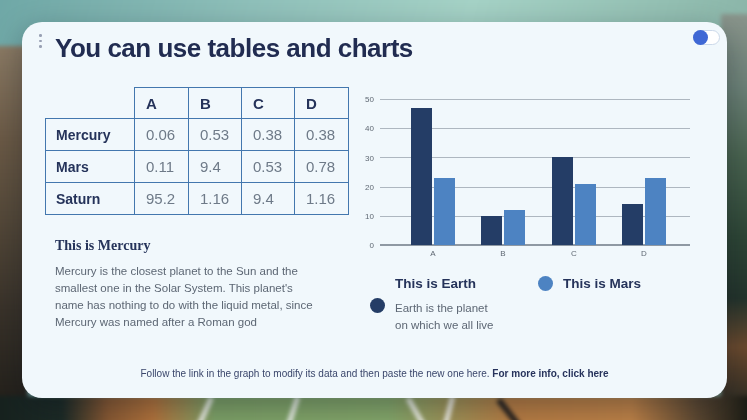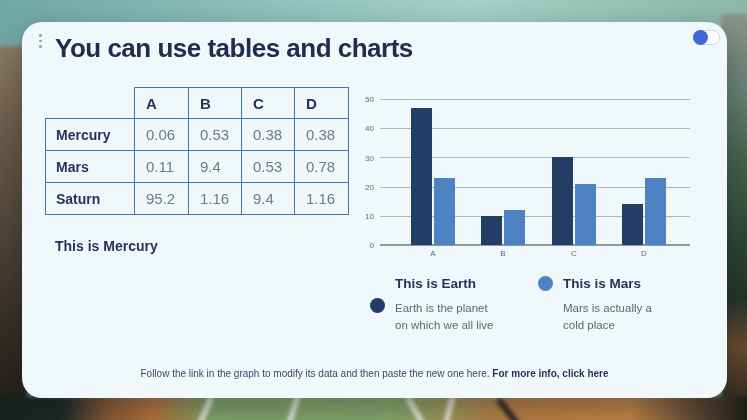--- a/index.html
+++ b/index.html
@@ -49,21 +49,21 @@
   .chart{position:absolute;left:336px;top:69px;width:352px;height:182px;cursor:pointer;}
   .plot{position:absolute;left:22px;top:8px;width:310px;height:146px;}
   .gridline{position:absolute;left:0;right:0;height:1px;background:#aeb7c0;}
   .gridline.baseline{background:#8f99a3;height:2px;}
   .ytick{position:absolute;left:0;width:16px;text-align:right;font-size:8px;color:#5f6873;}
   .bar{position:absolute;bottom:0;width:21px;}
   .xlabel{position:absolute;transform:translateX(-50%);font-size:8px;color:#5f6873;}
 
   
   .note{position:absolute;left:33px;top:216px;width:312px;}
-  .note-heading{font-size:14px;font-weight:bold;color:#25335a;}
+  .note-heading{font-size:14px;font-weight:bold;color:#25335a;font-family:Liberation Serif, serif;}
   .note-body{margin-top:9px;font-size:11.5px;line-height:1.48;color:#5d6774;white-space:pre-line;}
   .legend-item{position:absolute;display:flex;gap:10px;}
   .legend-earth{left:348px;top:254px;width:175px;align-items:center;}
   .legend-mars{left:516px;top:254px;width:170px;}
   .legend-dot{width:15px;height:15px;border-radius:50%;flex:none;margin-top:0;}
   .legend-heading{font-size:13.5px;font-weight:bold;color:#25335a;}
   .legend-body{margin-top:9px;font-size:11.5px;line-height:1.5;color:#5d6774;white-space:pre-line;}
   .slide-footer{position:absolute;left:0;right:0;top:346px;text-align:center;
     font-size:10px;color:#3a466b;}
   .footer-link{font-weight:bold;color:#27335c;cursor:pointer;}
@@ -168,37 +168,39 @@
   <div class="ytick" style="top: 150px;">0</div>
       <div class="ytick" style="top: 120.8px;">10</div>
       <div class="ytick" style="top: 91.6px;">20</div>
       <div class="ytick" style="top: 63px;">30</div>
       <div class="ytick" style="top: 33.2px;">40</div>
       <div class="ytick" style="top: 4px;">50</div>
     </div>
 
   <div class="note">
     <div class="note-heading">This is Mercury</div>
+    <div class="note-body">Mercury is the closest planet to the Sun and the
+smallest one in the Solar System. This planet's
+name has nothing to do with the liquid metal, since
+Mercury was named after a Roman god</div>
   </div>
 
   <div class="legend-item legend-earth">
     <div class="legend-dot" style="background: rgb(36, 61, 102);"></div>
     <div>
       <div class="legend-heading">This is Earth</div>
       <div class="legend-body">Earth is the planet
 on which we all live</div>
     </div>
   </div>
 
   <div class="legend-item legend-mars">
     <div class="legend-dot" style="background: rgb(77, 131, 194);"></div>
     <div>
       <div class="legend-heading">This is Mars</div>
-      <div class="legend-body">Mars is actually a
-cold place</div>
     </div>
   </div>
 
   <div class="slide-footer">
     <span>Follow the link in the graph to modify its data and then paste the new one here.</span>
     <span class="footer-link">For more info, click here</span>
   </div>
 
 </div>
 

